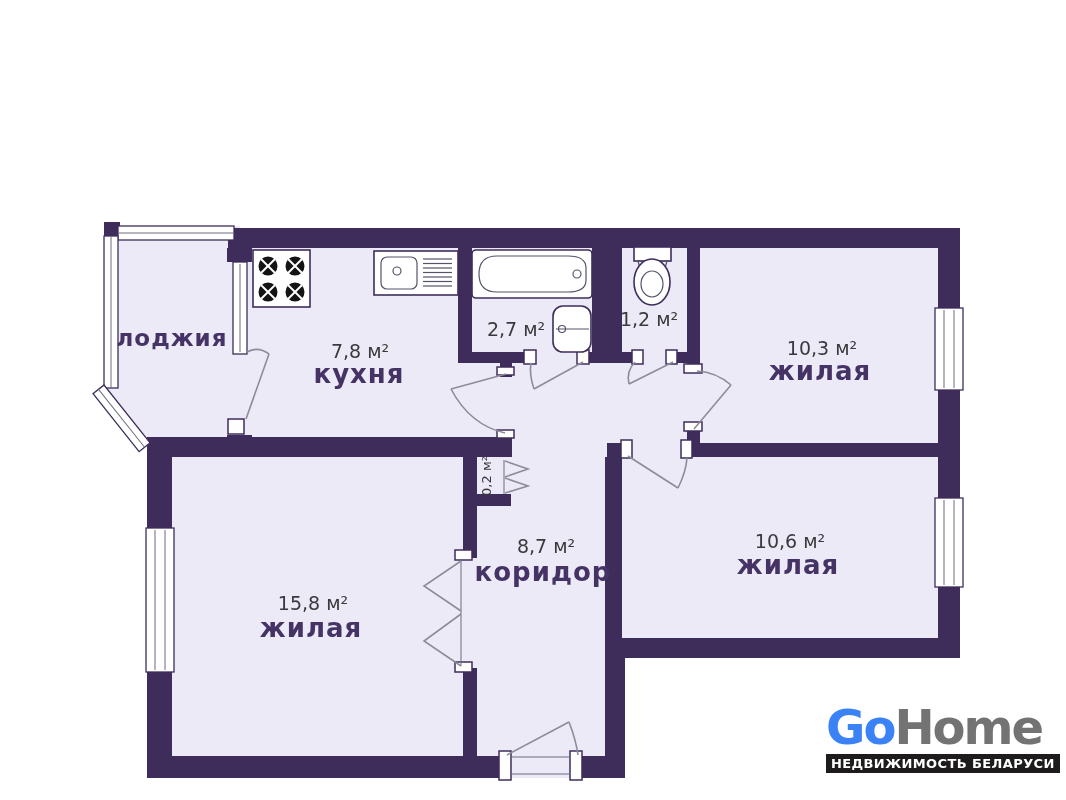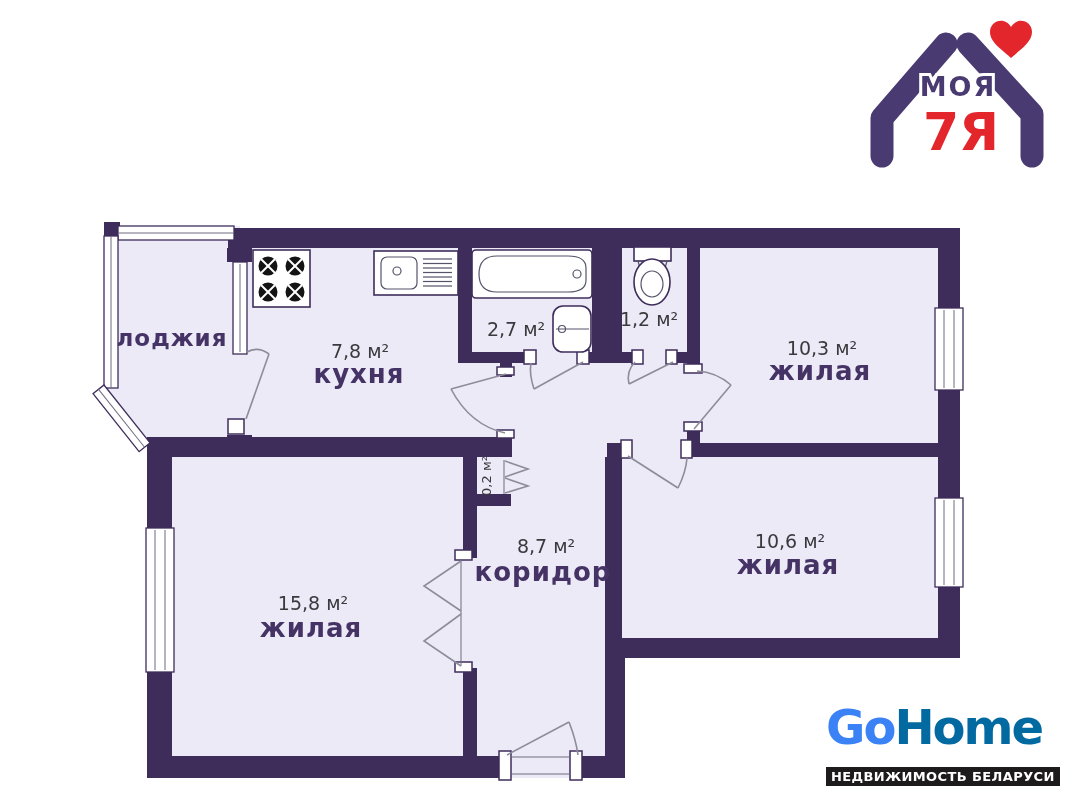--- a/index.html
+++ b/index.html
@@ -19,23 +19,23 @@
   .door{stroke:#8d8c9a;stroke-width:1.6;fill:none;}
   .fixt{fill:#ffffff;stroke:#3e2d5b;stroke-width:1.6;}
   .fixt-thin{fill:none;stroke:#55536a;stroke-width:1.2;}
   
   .logo-top{position:absolute;left:868px;top:18px;width:184px;height:152px;}
   .logo-top svg{position:absolute;left:0;top:0;}
   
   .logo-gohome{position:absolute;left:826px;top:703px;width:210px;text-align:left;}
   .gohome-word{font-weight:bold;font-size:48px;letter-spacing:-2px;line-height:1;white-space:nowrap;}
   .gohome-go{color:#3b82f6;}
-  .gohome-home{color:#0369a1;}
+  .gohome-home{color:#737373;}
   .gohome-tagline{
-    display:inline-block;margin-top:16px;background:#1d1b1b;color:#ffffff;
+    display:inline-block;margin-top:3px;background:#1d1b1b;color:#ffffff;
     font-weight:bold;font-size:13px;letter-spacing:.4px;padding:2px 5px;white-space:nowrap;
   }
 </style>
 </head>
 <body>
 
 <div class="canvas">
 
   
   <svg width="1066" height="800" viewBox="0 0 1066 800">
@@ -243,31 +243,20 @@
 
       <text x="313" y="610" class="room-area">15,8 м²</text>
       <text x="311" y="637" class="room-name">жилая</text>
 
       <text x="790" y="548" class="room-area">10,6 м²</text>
       <text x="788" y="574" class="room-name">жилая</text>
     </g>
   </svg>
 
   
-  <div class="logo-top">
-    <svg width="184" height="152" viewBox="0 0 184 152">
-      <g stroke="#4a3a72" stroke-width="23" stroke-linecap="round" stroke-linejoin="round" fill="none">
-        <path d="M14,138 L14,100 L78,26"></path>
-        <path d="M100,26 L164,96 L164,138"></path>
-      </g>
-      <path fill="#e2262c" d="M143,40 C136,33 122,25 122,14 C122,6 129,1.5 135.5,3 C139,3.8 141.5,6.5 143,9 C144.5,6.5 147,3.8 150.5,3 C157,1.5 164,6 164,14 C164,25 150,33 143,40 Z"></path>
-      <text x="90" y="78" text-anchor="middle" style="font-weight:bold;font-size:27px;fill:#4a3a72;letter-spacing:2px;stroke:#ffffff;stroke-width:6px;paint-order:stroke;">МОЯ</text>
-      <text x="93" y="132" text-anchor="middle" style="font-weight:bold;font-size:52px;fill:#e2262c;stroke:#ffffff;stroke-width:7px;paint-order:stroke;">7Я</text>
-    </svg>
-  </div>
 
   
   <div class="logo-gohome">
     <div class="gohome-word"><span class="gohome-go">Go</span><span class="gohome-home">Home</span></div>
     <div class="gohome-tagline">НЕДВИЖИМОСТЬ БЕЛАРУСИ</div>
   </div>
 
 </div>
 
 </body></html>

